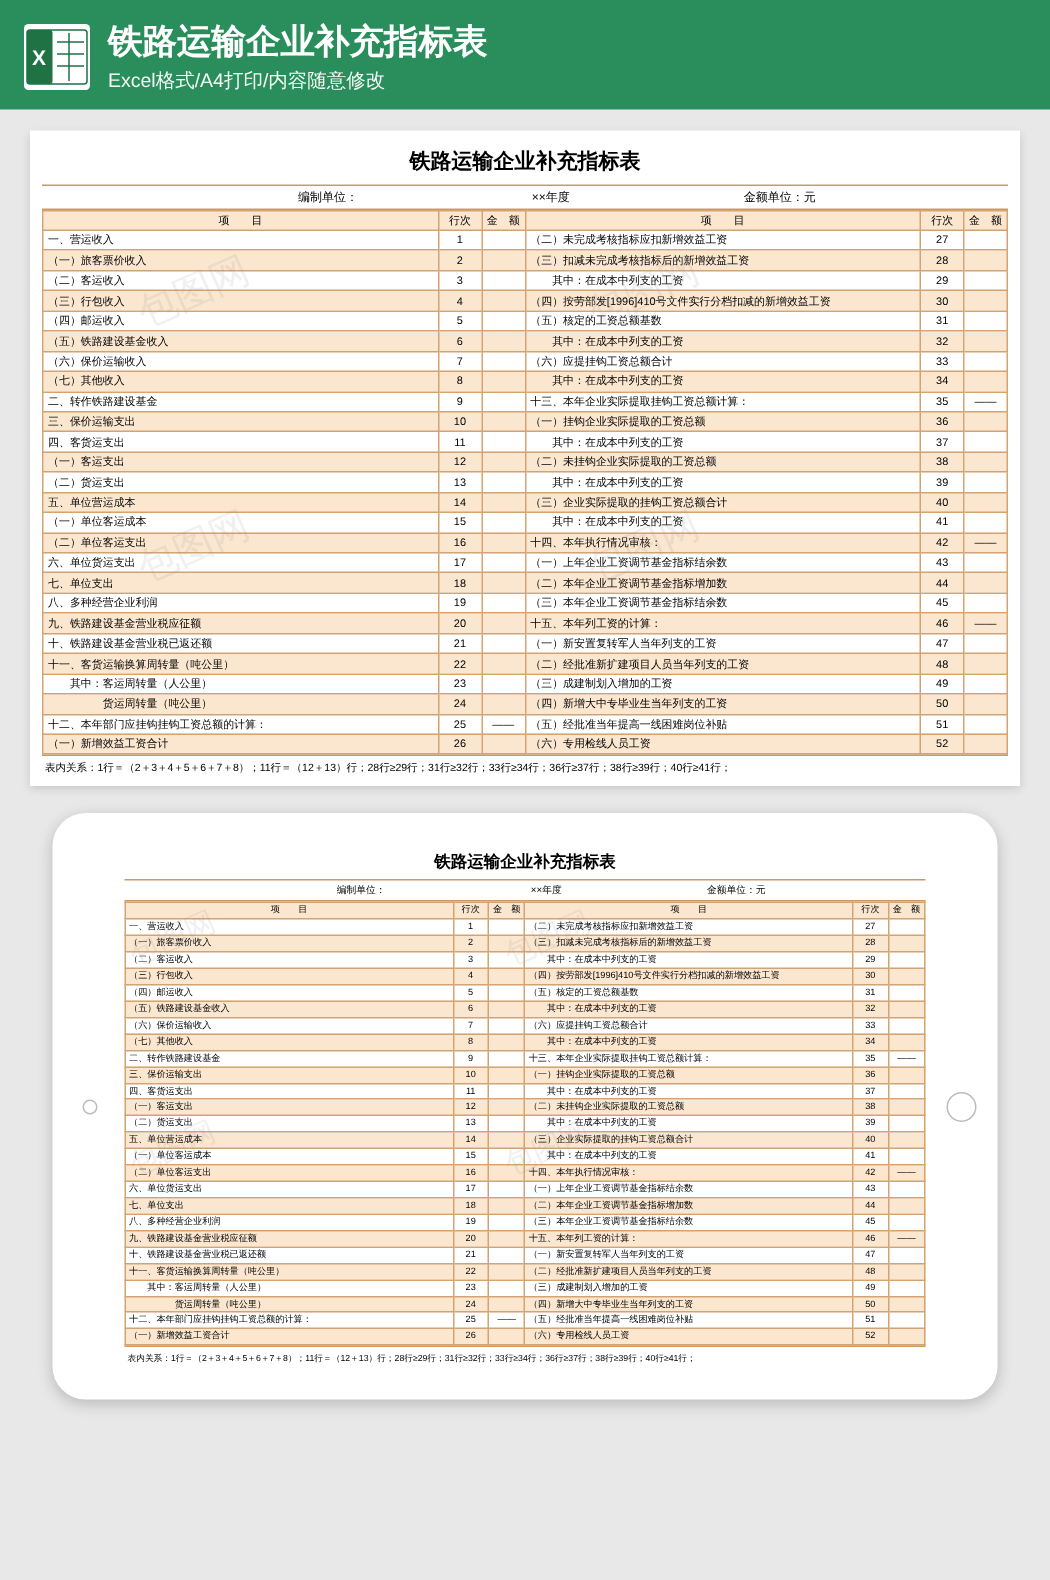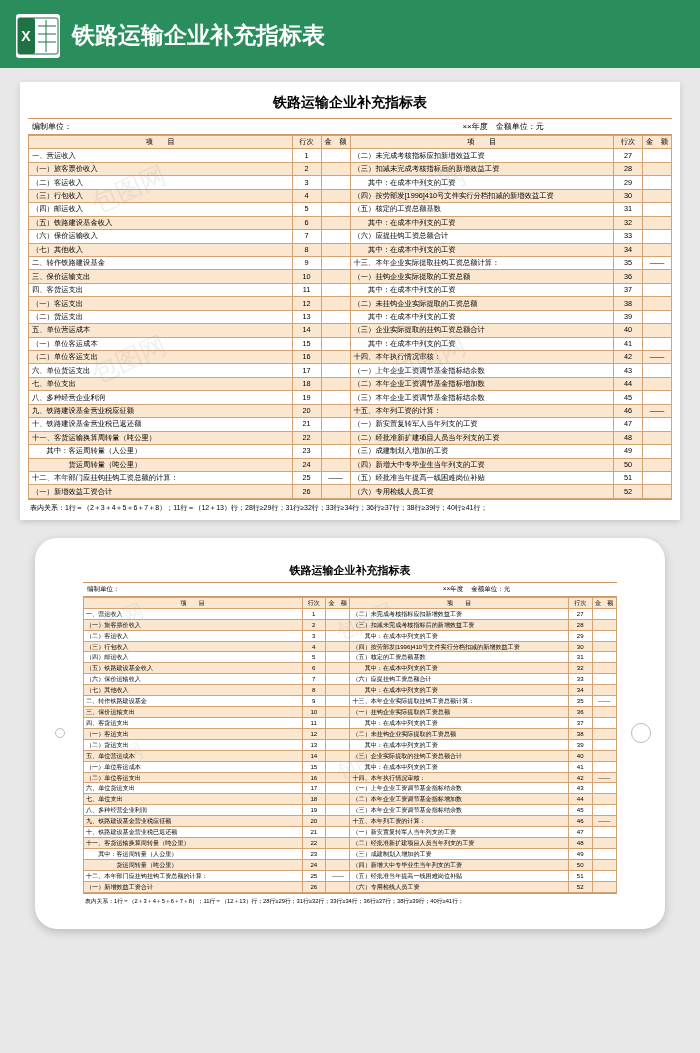--- a/index.html
+++ b/index.html
@@ -33,23 +33,23 @@
   .header-text .sub { font-size: 13px; margin-top: 3px; opacity: 0.95; }
   .preview {
     margin: 14px auto;
     width: 660px;
     background: #fff;
     box-shadow: 0 2px 6px rgba(0,0,0,.15);
     padding: 10px 8px 6px 8px;
   }
   .sheet-title { text-align: center; font-size: 14px; font-weight: bold; margin: 2px 0 6px; }
   .sheet-meta { display: flex; font-size: 8px; border-top: 1px solid #c96; border-bottom: 1px solid #c96; }
-  .sheet-meta > div { padding: 2px 4px; }
+  .sheet-meta > div { padding: 2px 4px; text-align: right; }
   .sheet-meta .m1 { flex: 1.2; }
-  .sheet-meta .m2 { flex: 1.4; text-align: right; }
+  .sheet-meta .m2 { flex: 1.4; text-align: center; }
   .sheet-meta .m3 { flex: 1; text-align: left; }
   table { width: 100%; border-collapse: collapse; font-size: 7.3px; }
   th, td { border: 0.5px solid #d4a373; padding: 1.3px 3px; line-height: 1.35; }
   th { background: #fbe6cf; font-weight: normal; text-align: center; }
   tr.alt td { background: #fbe6cf; }
   tr.norm td { background: #fff; }
   td.item { text-align: left; }
   td.num, td.amt { text-align: center; width: 26px; }
   .footnote { font-size: 7px; padding: 3px 2px 1px; border-top: 1px solid #c96; }
 
@@ -110,20 +110,21 @@
       <rect x="2" y="4" width="17" height="36" rx="2" fill="#1e7244"></rect>
       <text x="10" y="27" font-size="14" fill="#fff" font-weight="bold" text-anchor="middle">X</text>
       <line x1="22" y1="12" x2="40" y2="12" stroke="#1e7244" stroke-width="1"></line>
       <line x1="22" y1="20" x2="40" y2="20" stroke="#1e7244" stroke-width="1"></line>
       <line x1="22" y1="28" x2="40" y2="28" stroke="#1e7244" stroke-width="1"></line>
       <line x1="30" y1="6" x2="30" y2="38" stroke="#1e7244" stroke-width="1"></line>
     </svg>
   </div>
   <div class="header-text">
     <h1>铁路运输企业补充指标表</h1>
+    <div class="sub">Excel格式/A4打印/内容随意修改</div>
   </div>
 </div>
 
 <div class="preview">
   <div class="watermark" style="top:90px;left:70px">包图网</div>
   <div class="watermark" style="top:90px;left:370px">包图网</div>
   <div class="watermark" style="top:260px;left:70px">包图网</div>
   <div class="watermark" style="top:260px;left:370px">包图网</div>
   <div class="sheet-title">铁路运输企业补充指标表</div>
   <div class="sheet-meta">

